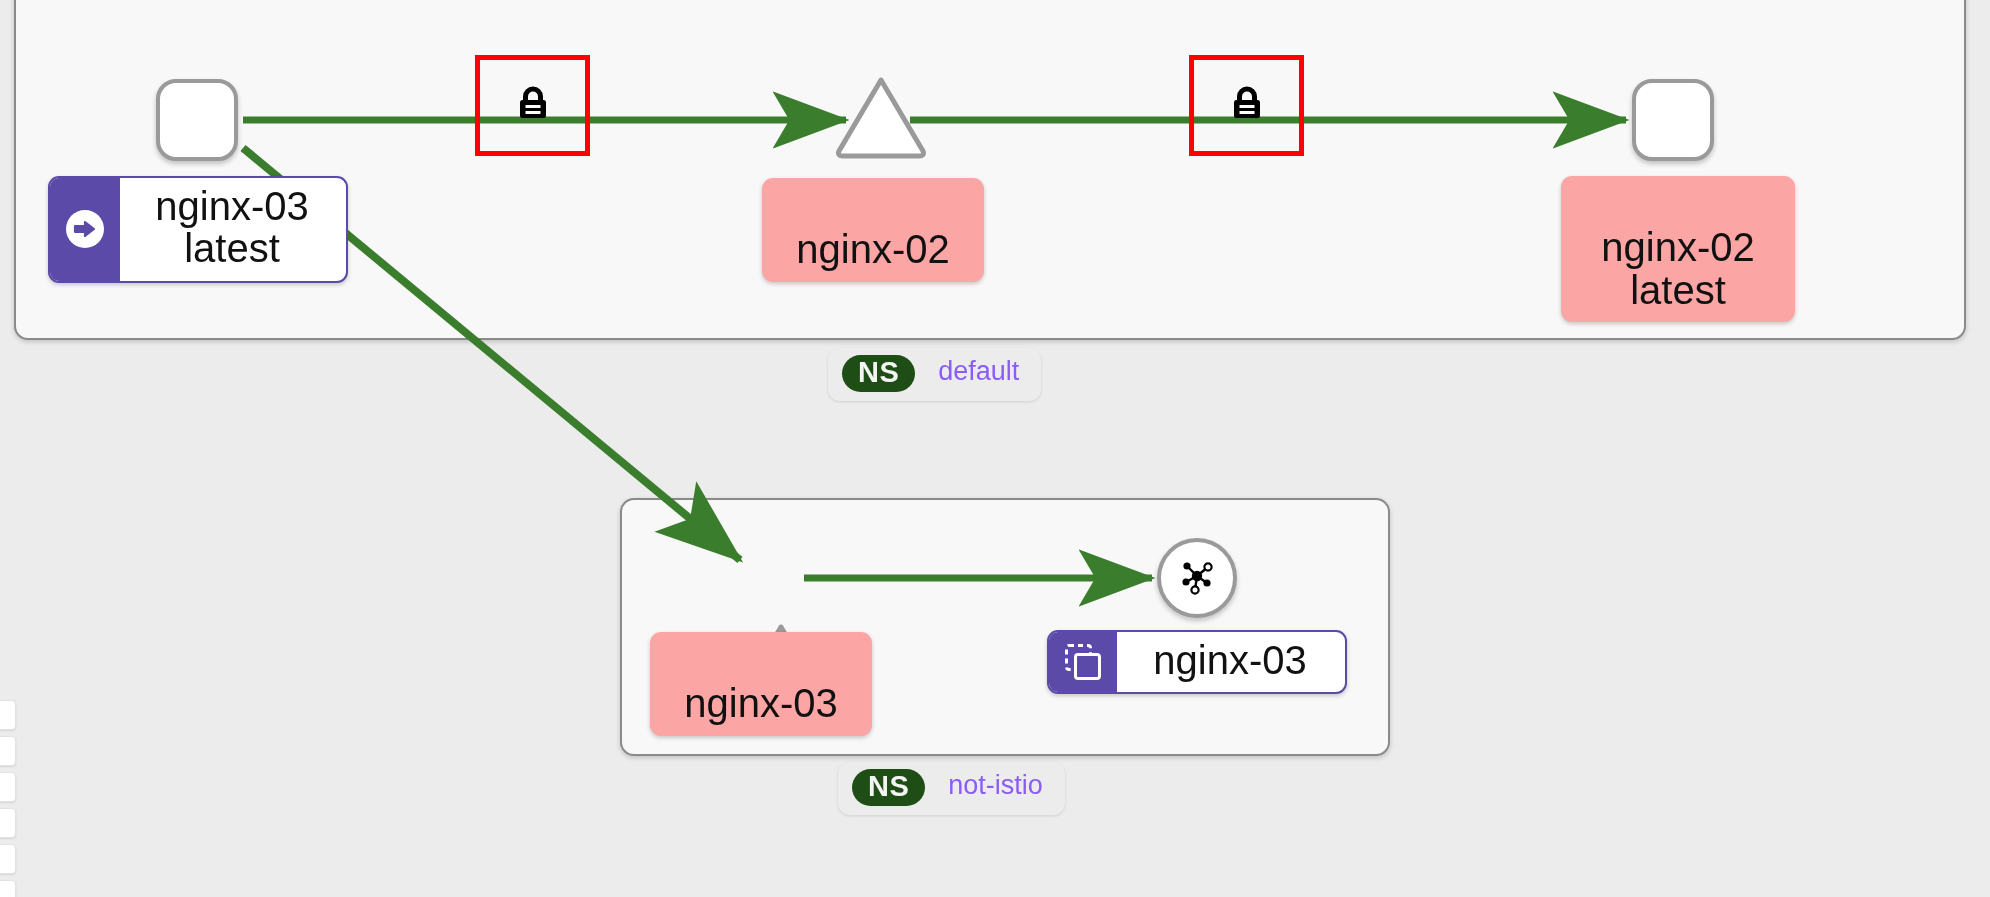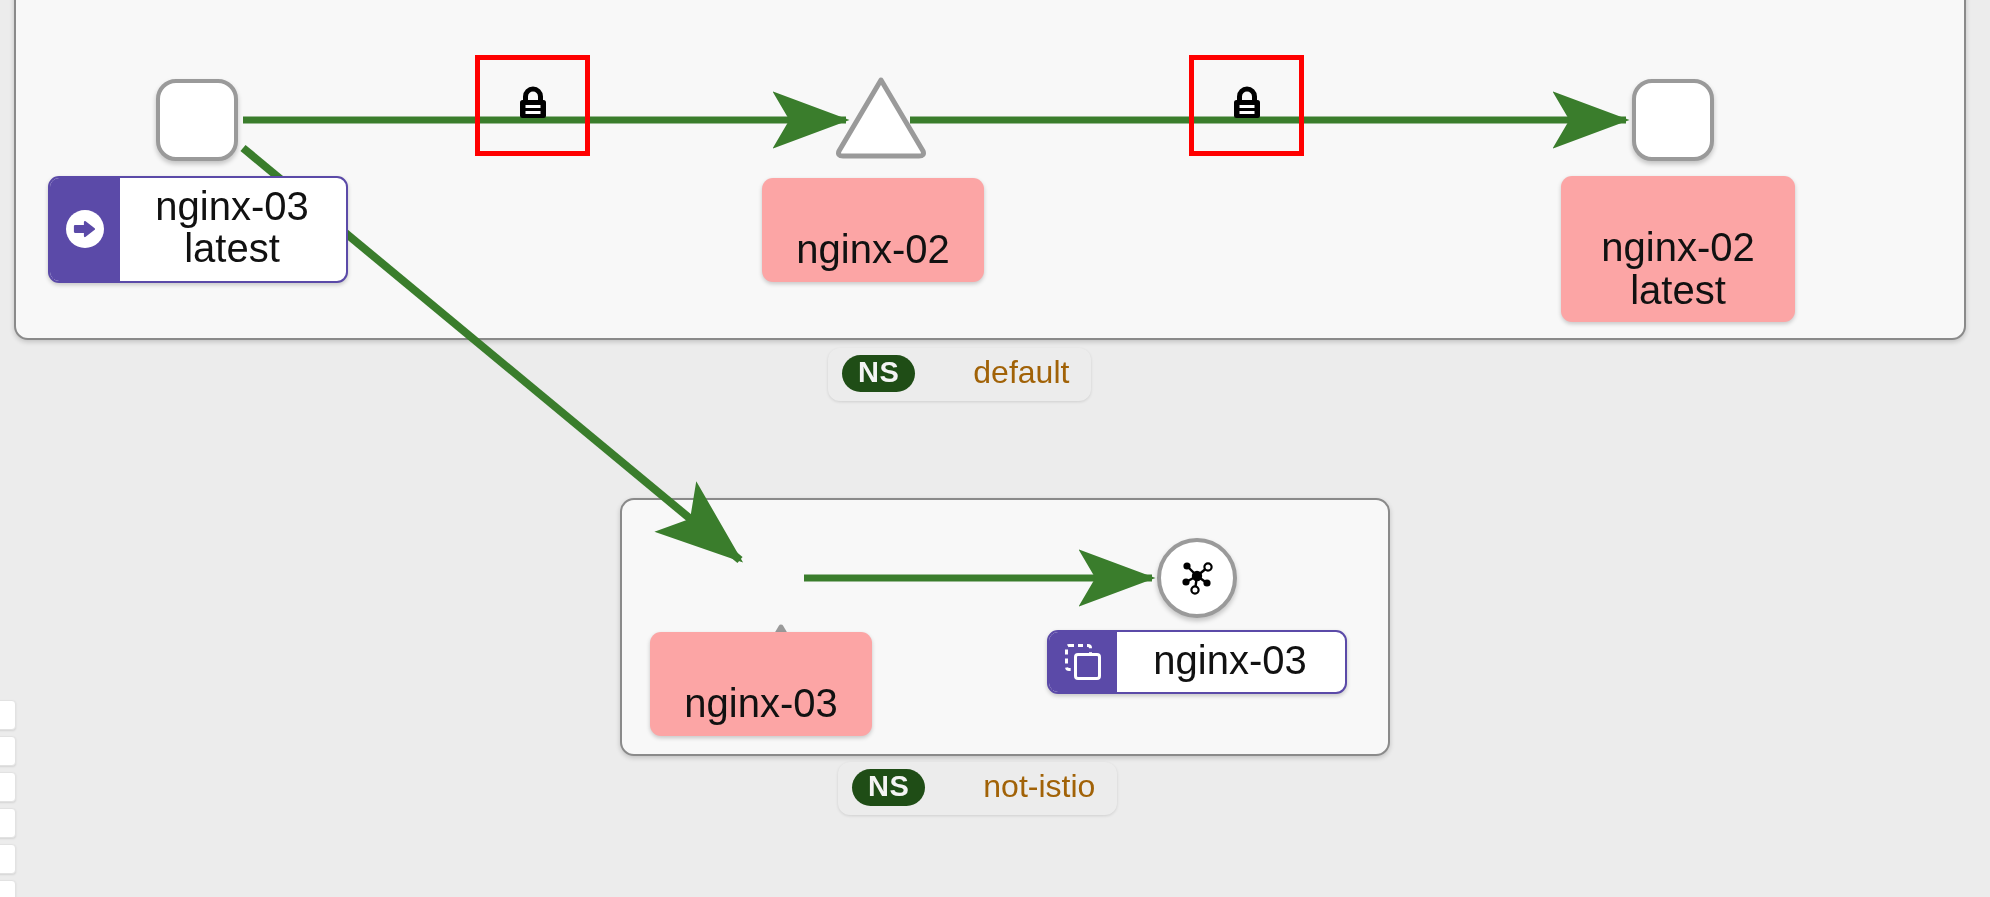--- a/index.html
+++ b/index.html
@@ -38,43 +38,42 @@
     border: 2px solid #8a8a8a;
     border-radius: 14px;
     box-shadow: 0 2px 5px rgba(0,0,0,0.18);
   }
   #ns-default-box { left: 14px; top: -40px; width: 1952px; height: 380px; }
   #ns-notistio-box { left: 620px; top: 498px; width: 770px; height: 258px; }
 
   
   .ns-badge {
     position: absolute;
-    display: flex; align-items: center; gap: 13px;
+    display: flex; align-items: center; gap: 23px;
     background: #ececec;
     border-radius: 12px;
     padding: 7px 22px 9px 14px;
     box-shadow: 0 1px 3px rgba(0,0,0,0.12);
   }
   .ns-badge .ns-pill {
     display: inline-flex; align-items: center; justify-content: center;
     background: #1f4d16;
     color: #f4f4f4;
     font-weight: 700;
     font-size: 29px;
     letter-spacing: 0.5px;
     border-radius: 20px;
     padding: 3px 16px 5px 16px;
     line-height: 1;
   }
   .ns-badge .ns-name {
-    font-size: 32px;
-    color: #a16207;
+    font-size: 27px;
+    color: #8b5cf6;
     line-height: 1;
     padding-bottom: 4px;
-    margin-left: 45px;
   }
   #ns-badge-default { left: 828px; top: 348px; }
   #ns-badge-notistio { left: 838px; top: 762px; }
 
   
   #edges { position: absolute; left: 0; top: 0; width: 1990px; height: 897px; pointer-events: none; }
 
   
   .node { position: absolute; }
 

